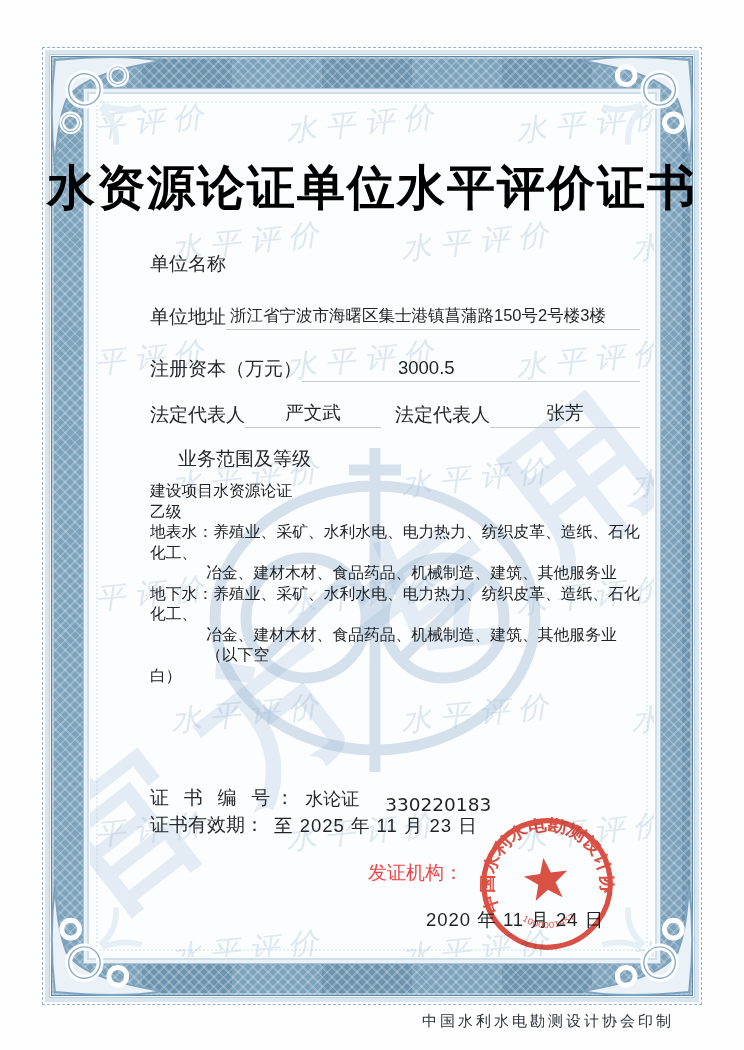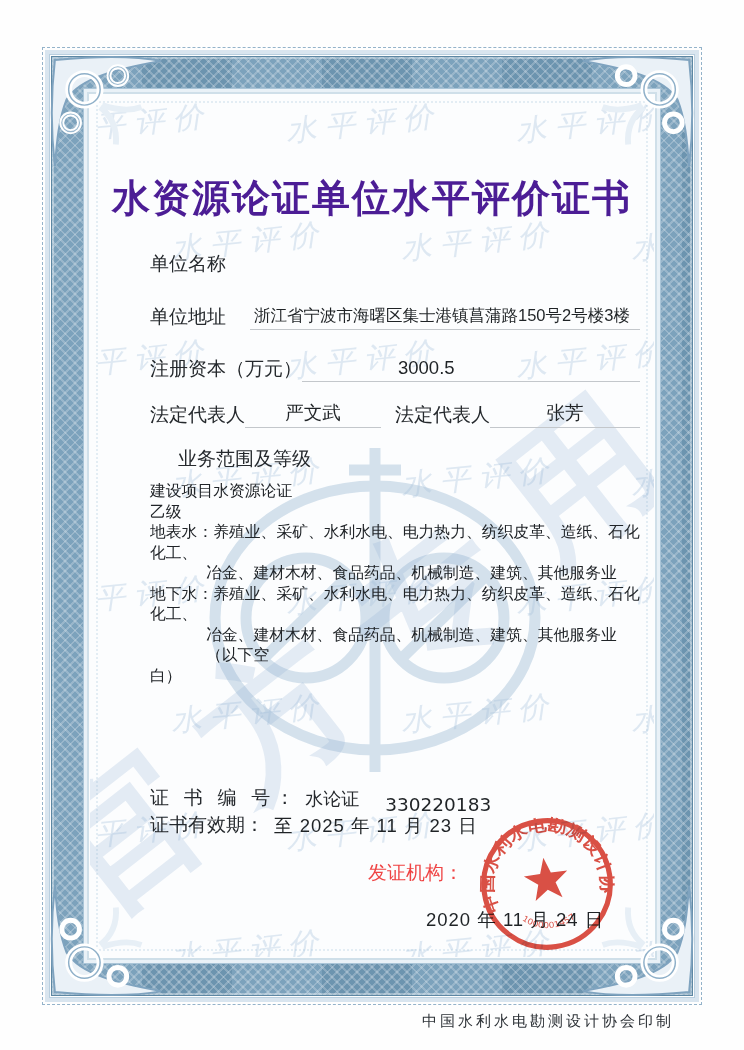--- a/index.html
+++ b/index.html
@@ -31,28 +31,28 @@
   .wm-tile{position:absolute;font-size:30px;letter-spacing:8px;white-space:nowrap;
            color:rgba(152,186,216,.30);transform:skewX(-14deg) rotate(-6deg);
            font-family:"Liberation Serif",serif;}
   .emblem{position:absolute;left:110px;top:345px;width:350px;height:340px;opacity:.5;}
   .wm-diag{position:absolute;left:-150px;top:450px;width:860px;text-align:center;
            transform:rotate(-38deg);font-size:150px;font-weight:bold;letter-spacing:42px;
            color:rgba(140,175,210,.22);white-space:nowrap;font-family:"Liberation Serif",serif;}
 
   
   .content{position:absolute;inset:0;z-index:3;}
-  .title{position:absolute;left:0;right:0;top:156px;margin:17px;text-align:center;
-         font-size:38px;font-weight:bold;letter-spacing:2px;color:#4c1d95;}
+  .title{position:absolute;left:0;right:0;top:156px;margin:0;text-align:center;
+         font-size:48px;font-weight:bold;letter-spacing:2px;color:#000000;}
   .row{position:absolute;left:150px;right:104px;display:flex;align-items:flex-end;}
   .lab{font-family:"Liberation Serif",serif;font-size:19px;color:#25292d;flex:none;white-space:nowrap;}
   .val{font-size:18.5px;color:#1f2326;border-bottom:1px solid #c3c7cb;
        padding:0 4px 2px 4px;white-space:nowrap;}
   .grow{flex:1;}
-  .r-name{top:251px;}  .r-addr{top:304px;gap:24px;} .r-cap{top:356px;} .r-legal{top:400px;}
+  .r-name{top:251px;}  .r-addr{top:304px;} .r-cap{top:356px;} .r-legal{top:400px;}
   .r-addr .val{font-size:16.5px;}
   .r-cap .val{text-indent:92px;}
   .v-legal{width:128px;text-align:center;}
   .lab2{margin-left:14px;}
   .v-tech{text-align:center;}
   .scope-head{position:absolute;left:150px;top:446px;font-family:"Liberation Serif",serif;
               font-size:19px;color:#25292d;margin-left:28px;}
   .scope{position:absolute;left:150px;top:481px;right:100px;font-size:15.8px;
          color:#202428;line-height:20.5px;}
   .scope .ind{padding-left:56px;}

